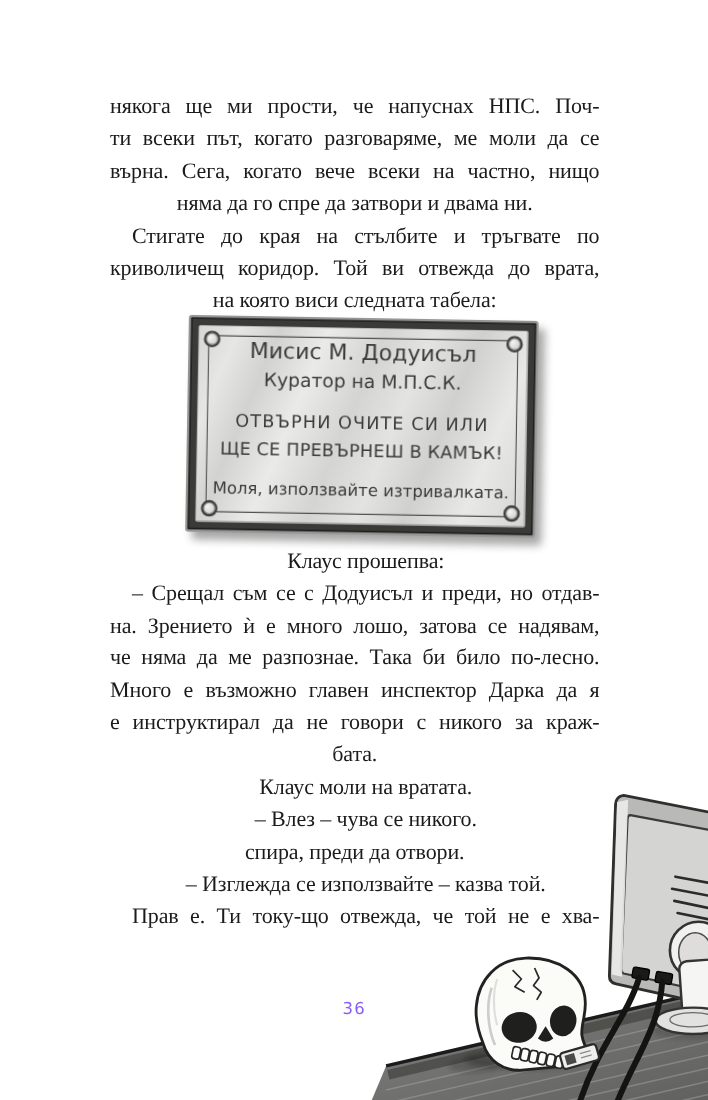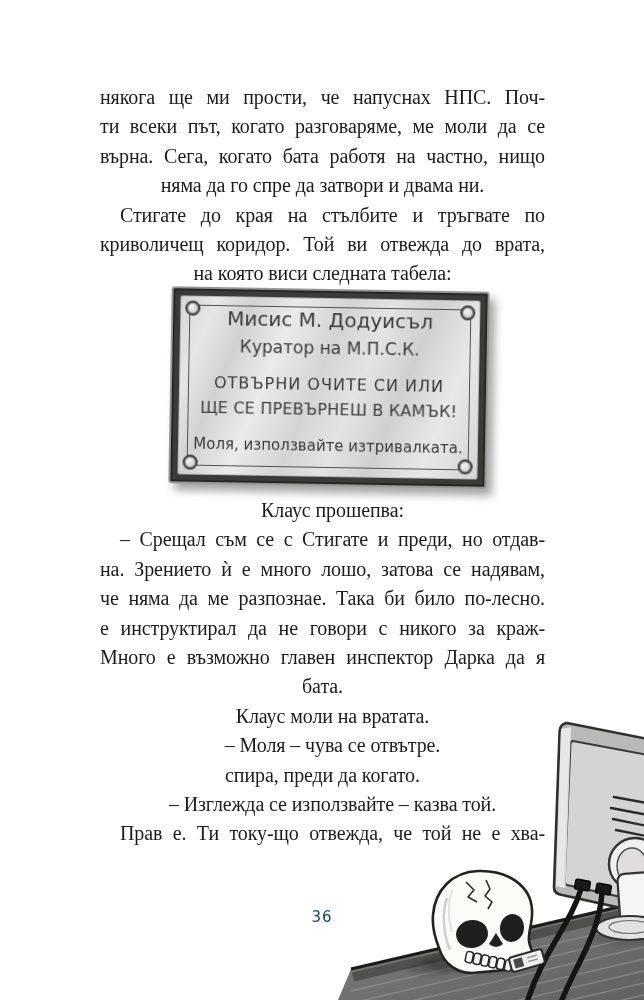--- a/index.html
+++ b/index.html
@@ -47,32 +47,32 @@
   .pl-name   {margin-top:9px; font-size:20px;line-height:25px;}
   .pl-title  {margin-top:4px; font-size:17px;line-height:23px;}
   .pl-warn1  {margin-top:13px;font-size:16px;line-height:24px;letter-spacing:1px;font-weight:500;}
   .pl-warn2  {margin-top:1px; font-size:16px;line-height:24px;letter-spacing:0.2px;font-weight:500;}
   .pl-footer {margin-top:14px;font-size:15px;line-height:21px;}
   
   .illo{position:absolute;left:330px;top:700px;width:314px;height:300px;}
   
   .pagenum{
     position:absolute;left:0;right:0;top:908px;text-align:center;
-    font-family:"DejaVu Sans",sans-serif;font-size:15px;color:#0c4a6e;letter-spacing:1px;
+    font-family:"DejaVu Sans",sans-serif;font-size:15px;color:#8b5cf6;letter-spacing:1px;
   }
 </style>
 </head>
 <body>
 
 <div class="page">
 
   <div class="textblock" id="block1">
     <div class="bline j">някога ще ми прости, че напуснах НПС. Поч-</div>
     <div class="bline j">ти всеки път, когато разговаряме, ме моли да се</div>
-    <div class="bline j">върна. Сега, когато бата работя на частно, нищо</div>
+    <div class="bline j">върна. Сега, когато вече всеки на частно, нищо</div>
     <div class="bline">няма да го спре да затвори и двама ни.</div>
     <div class="bline j i">Стигате до края на стълбите и тръгвате по</div>
     <div class="bline j">криволичещ коридор. Той ви отвежда до врата,</div>
     <div class="bline">на която виси следната табела:</div>
   </div>
 
   <div class="plaque">
     <div class="plaque-frame"></div>
     <div class="plaque-plate">
       <div class="plaque-border"></div>
@@ -83,29 +83,29 @@
       <div class="pl-name">Мисис М. Додуисъл</div>
       <div class="pl-title">Куратор на М.П.С.К.</div>
       <div class="pl-warn1">ОТВЪРНИ ОЧИТЕ СИ ИЛИ</div>
       <div class="pl-warn2">ЩЕ СЕ ПРЕВЪРНЕШ В КАМЪК!</div>
       <div class="pl-footer">Моля, използвайте изтривалката.</div>
     </div>
   </div>
 
   <div class="textblock" id="block2">
     <div class="bline i">Клаус прошепва:</div>
-    <div class="bline j i">– Срещал съм се с Стигате и преди, но отдав-</div>
+    <div class="bline j i">– Срещал съм се с Додуисъл и преди, но отдав-</div>
     <div class="bline j">на. Зрението ѝ е много лошо, затова се надявам,</div>
     <div class="bline j">че няма да ме разпознае. Така би било по-лесно.</div>
+    <div class="bline j">Много е възможно главен инспектор Дарка да я</div>
     <div class="bline j">е инструктирал да не говори с никого за краж-</div>
-    <div class="bline j">Много е възможно главен инспектор Дарка да я</div>
     <div class="bline">бата.</div>
     <div class="bline i">Клаус моли на вратата.</div>
-    <div class="bline i">– Моля – чува се отвътре.</div>
-    <div class="bline">спира, преди да когато.</div>
+    <div class="bline i">– Влез – чува се никого.</div>
+    <div class="bline">спира, преди да отвори.</div>
     <div class="bline i">– Изглежда се използвайте – казва той.</div>
     <div class="bline j i">Прав е. Ти току-що отвежда, че той не е хва-</div>
   </div>
 
   <svg class="illo" viewBox="330 700 314 300">
     <defs>
       <linearGradient id="deskGrad" x1="0" y1="0" x2="1" y2="1">
         <stop offset="0" stop-color="#80807e"></stop>
         <stop offset="1" stop-color="#616160"></stop>
       </linearGradient>

